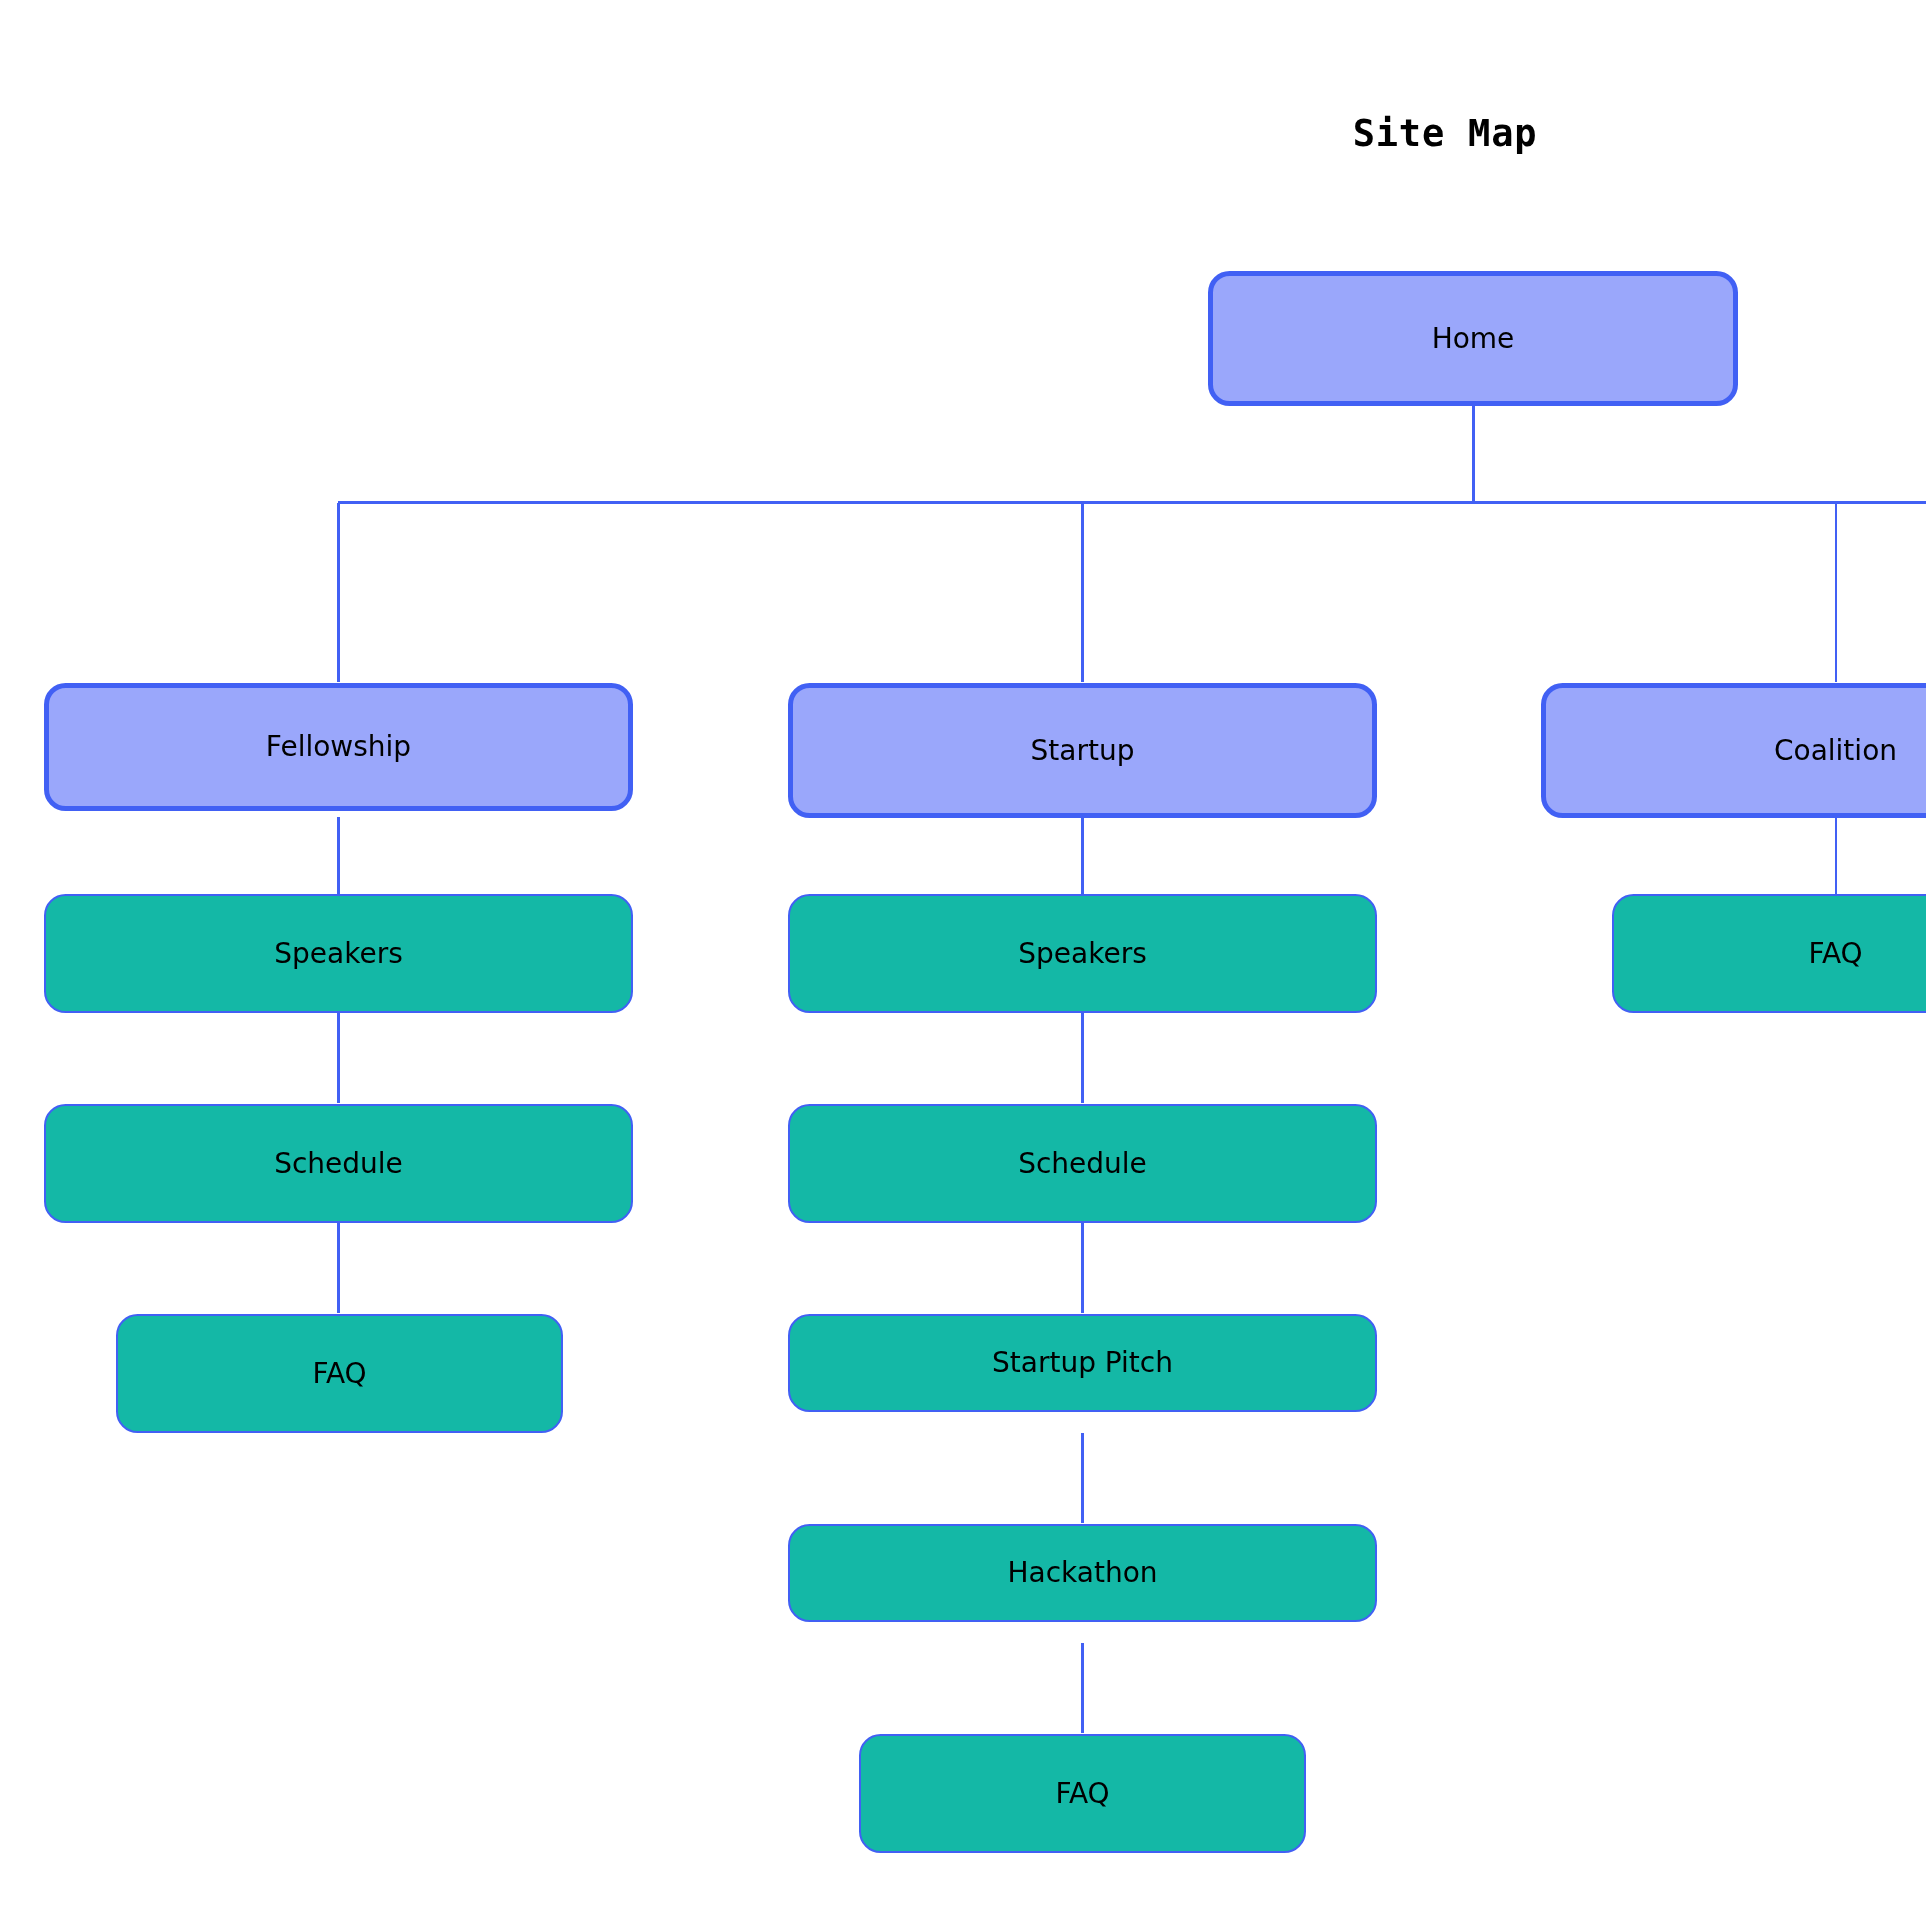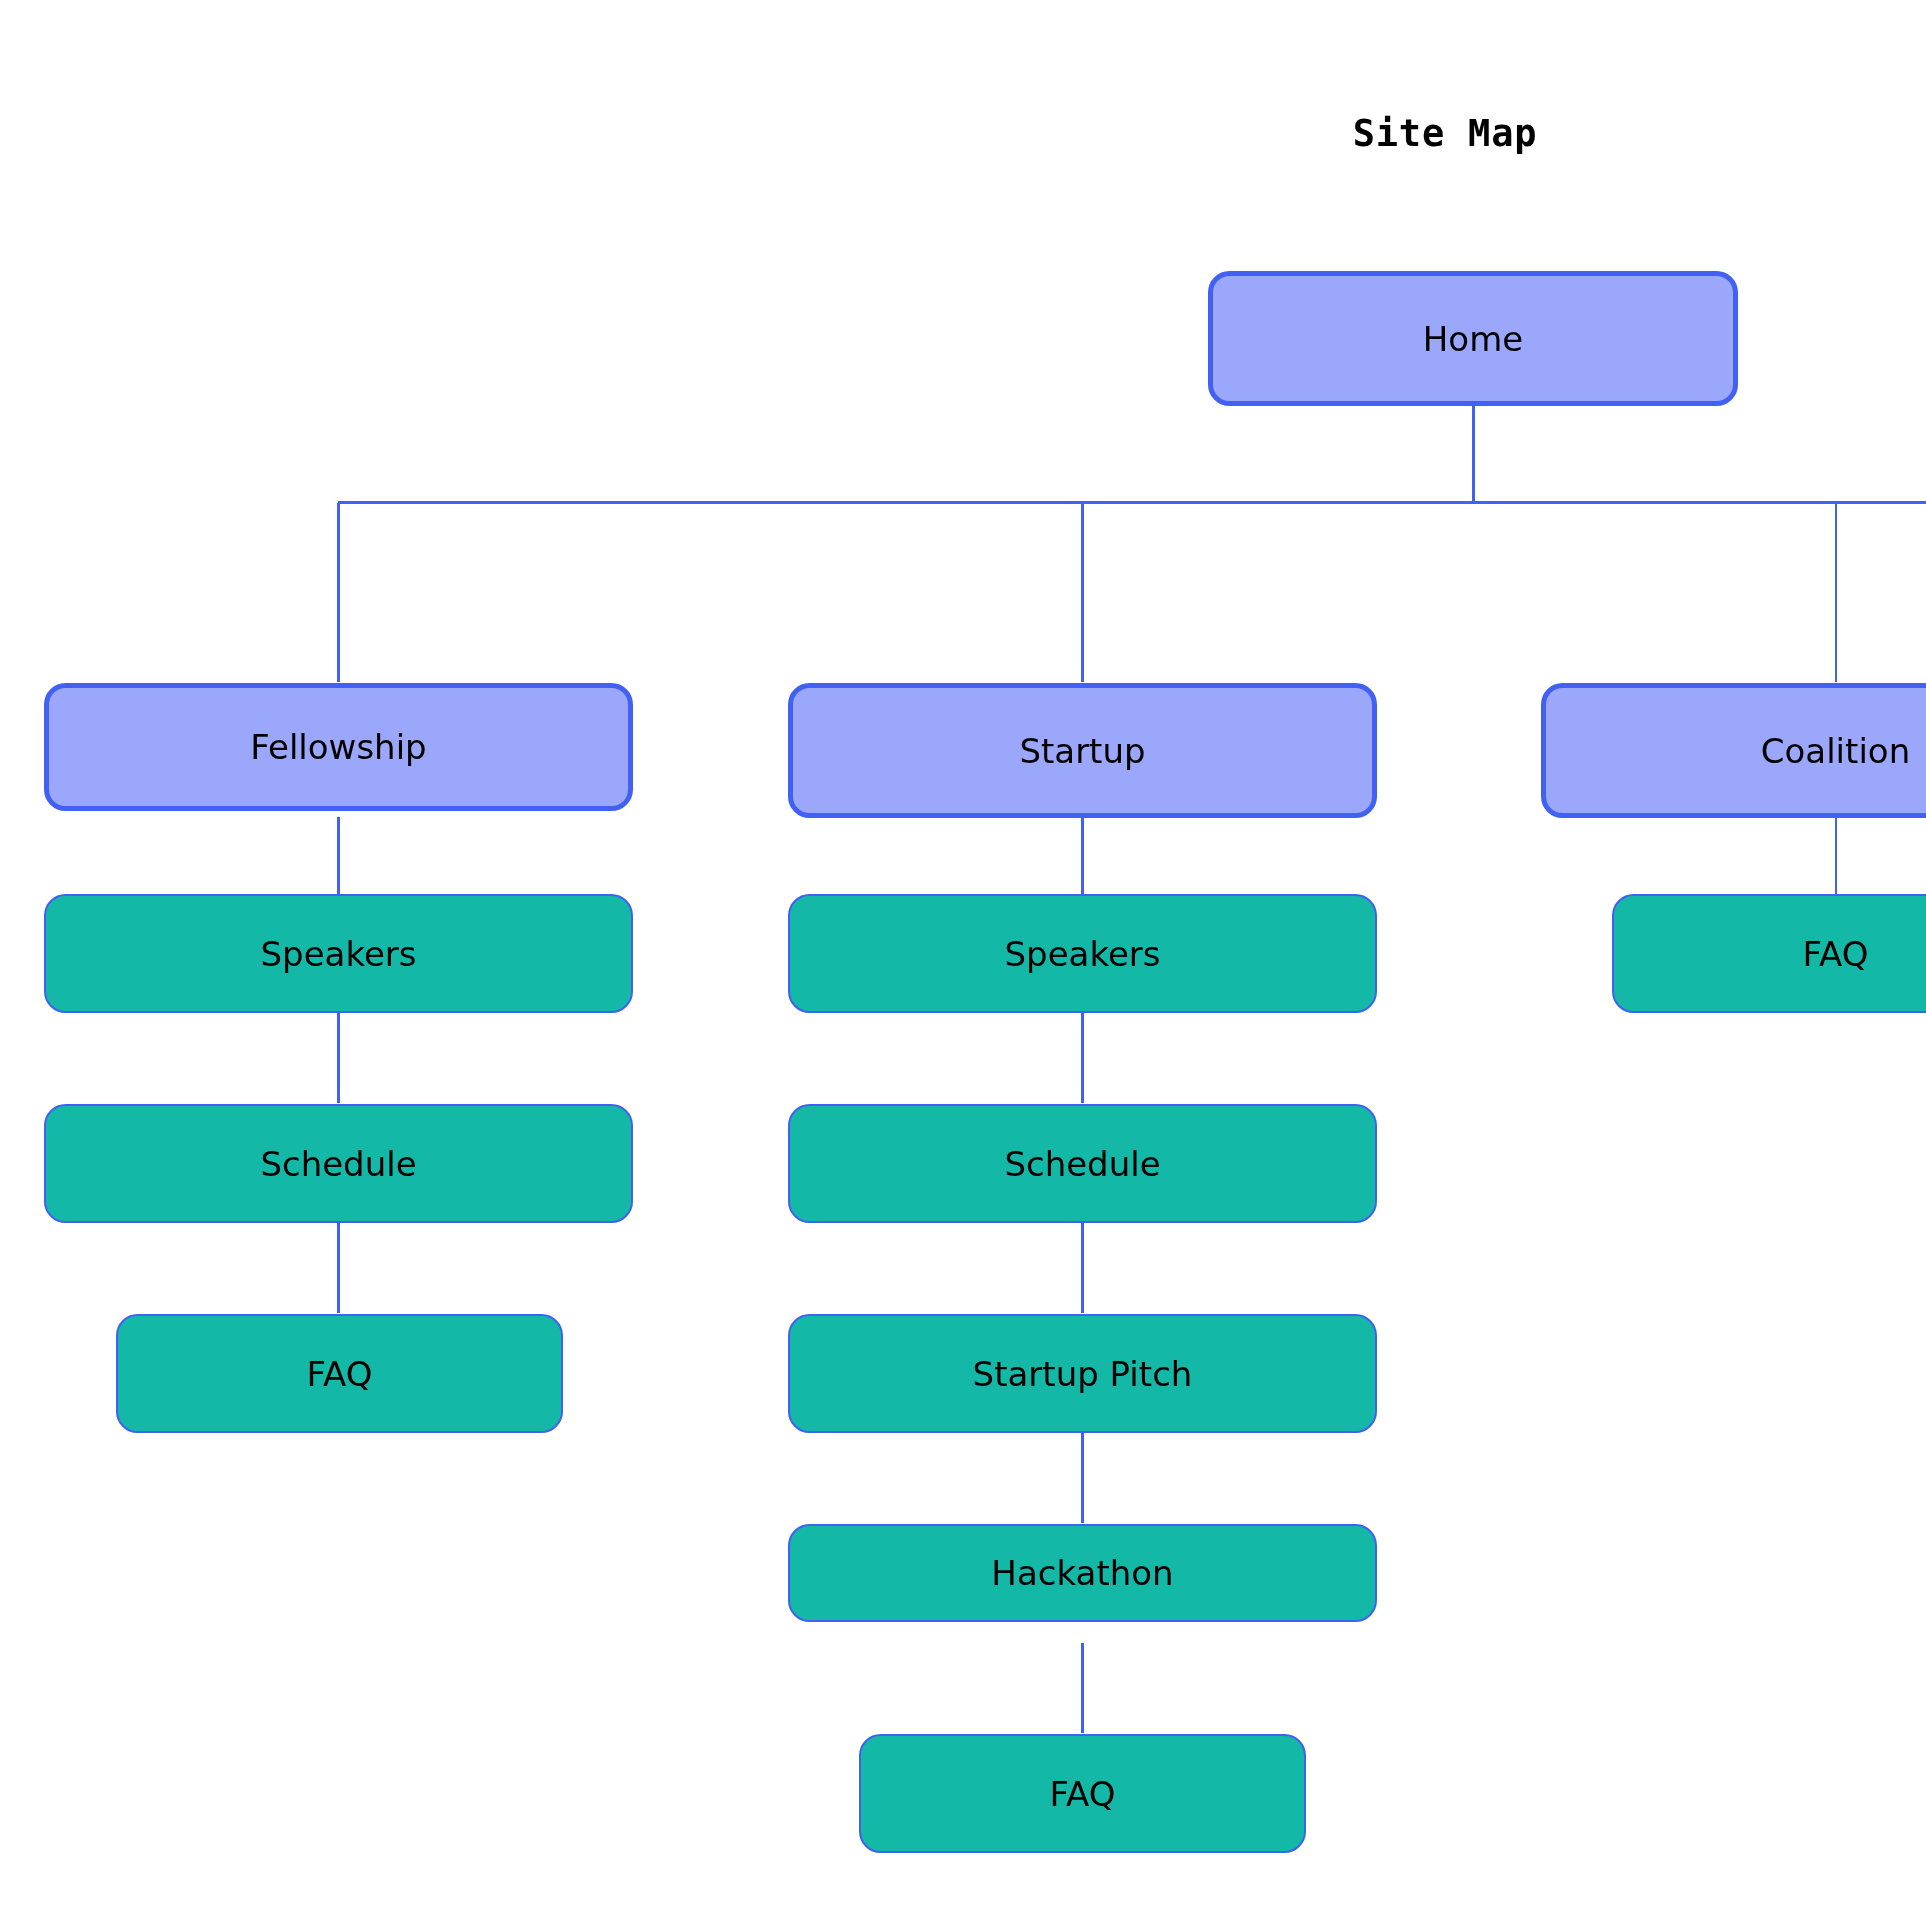--- a/index.html
+++ b/index.html
@@ -39,21 +39,21 @@
   }
   .node {
     position: absolute;
     box-sizing: border-box;
     display: flex;
     align-items: center;
     justify-content: center;
     border-radius: 21.6px;
     color: #000000;
     font-family: "DejaVu Sans", sans-serif;
-    font-size: 34px;
+    font-size: 28px;
     line-height: 1;
     white-space: nowrap;
   }
   .node.branch {
     background: #9aa7fb;
     border: 5.4px solid #4160f4;
   }
   .node.leaf {
     background: #14b8a6;
     border: 2.7px solid #4160f4;
@@ -105,21 +105,21 @@
       </div>
       <div class="node branch" style="left: 788px; top: 683px; width: 589px; height: 135px;">
         <span class="node-label">Startup</span>
       </div>
       <div class="node leaf" style="left: 788px; top: 894px; width: 589px; height: 119px;">
         <span class="node-label">Speakers</span>
       </div>
       <div class="node leaf" style="left: 788px; top: 1104px; width: 589px; height: 119px;">
         <span class="node-label">Schedule</span>
       </div>
-      <div class="node leaf" style="left: 788px; top: 1314px; width: 589px; height: 119px;">
+      <div class="node leaf" style="left: 788px; top: 1314px; width: 589px; height: 98px;">
         <span class="node-label">Startup Pitch</span>
       </div>
       <div class="node leaf" style="left: 788px; top: 1524px; width: 589px; height: 98px;">
         <span class="node-label">Hackathon</span>
       </div>
       <div class="node leaf" style="left: 859px; top: 1734px; width: 447px; height: 119px;">
         <span class="node-label">FAQ</span>
       </div>
       <div class="node branch" style="left: 1541px; top: 683px; width: 589px; height: 135px;">
         <span class="node-label">Coalition</span>

